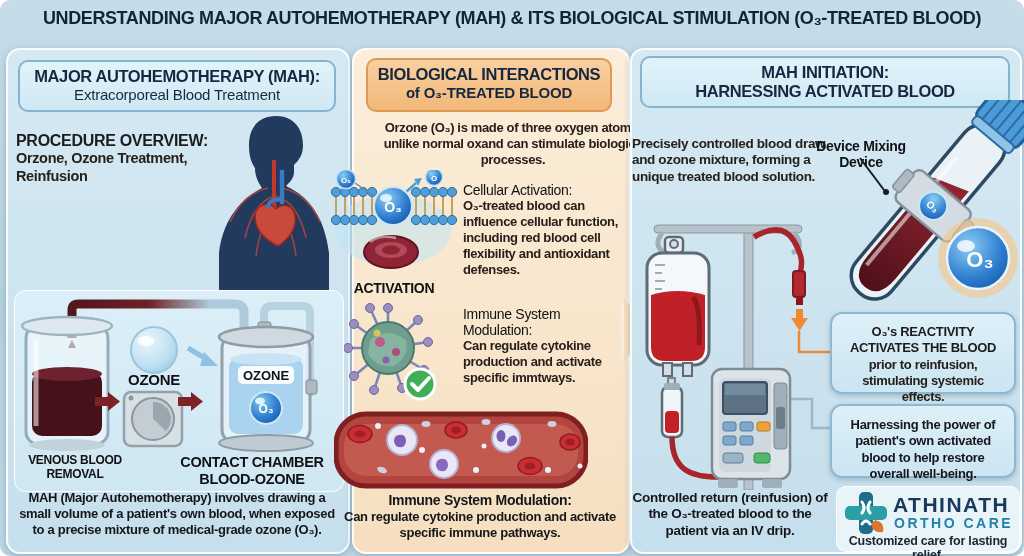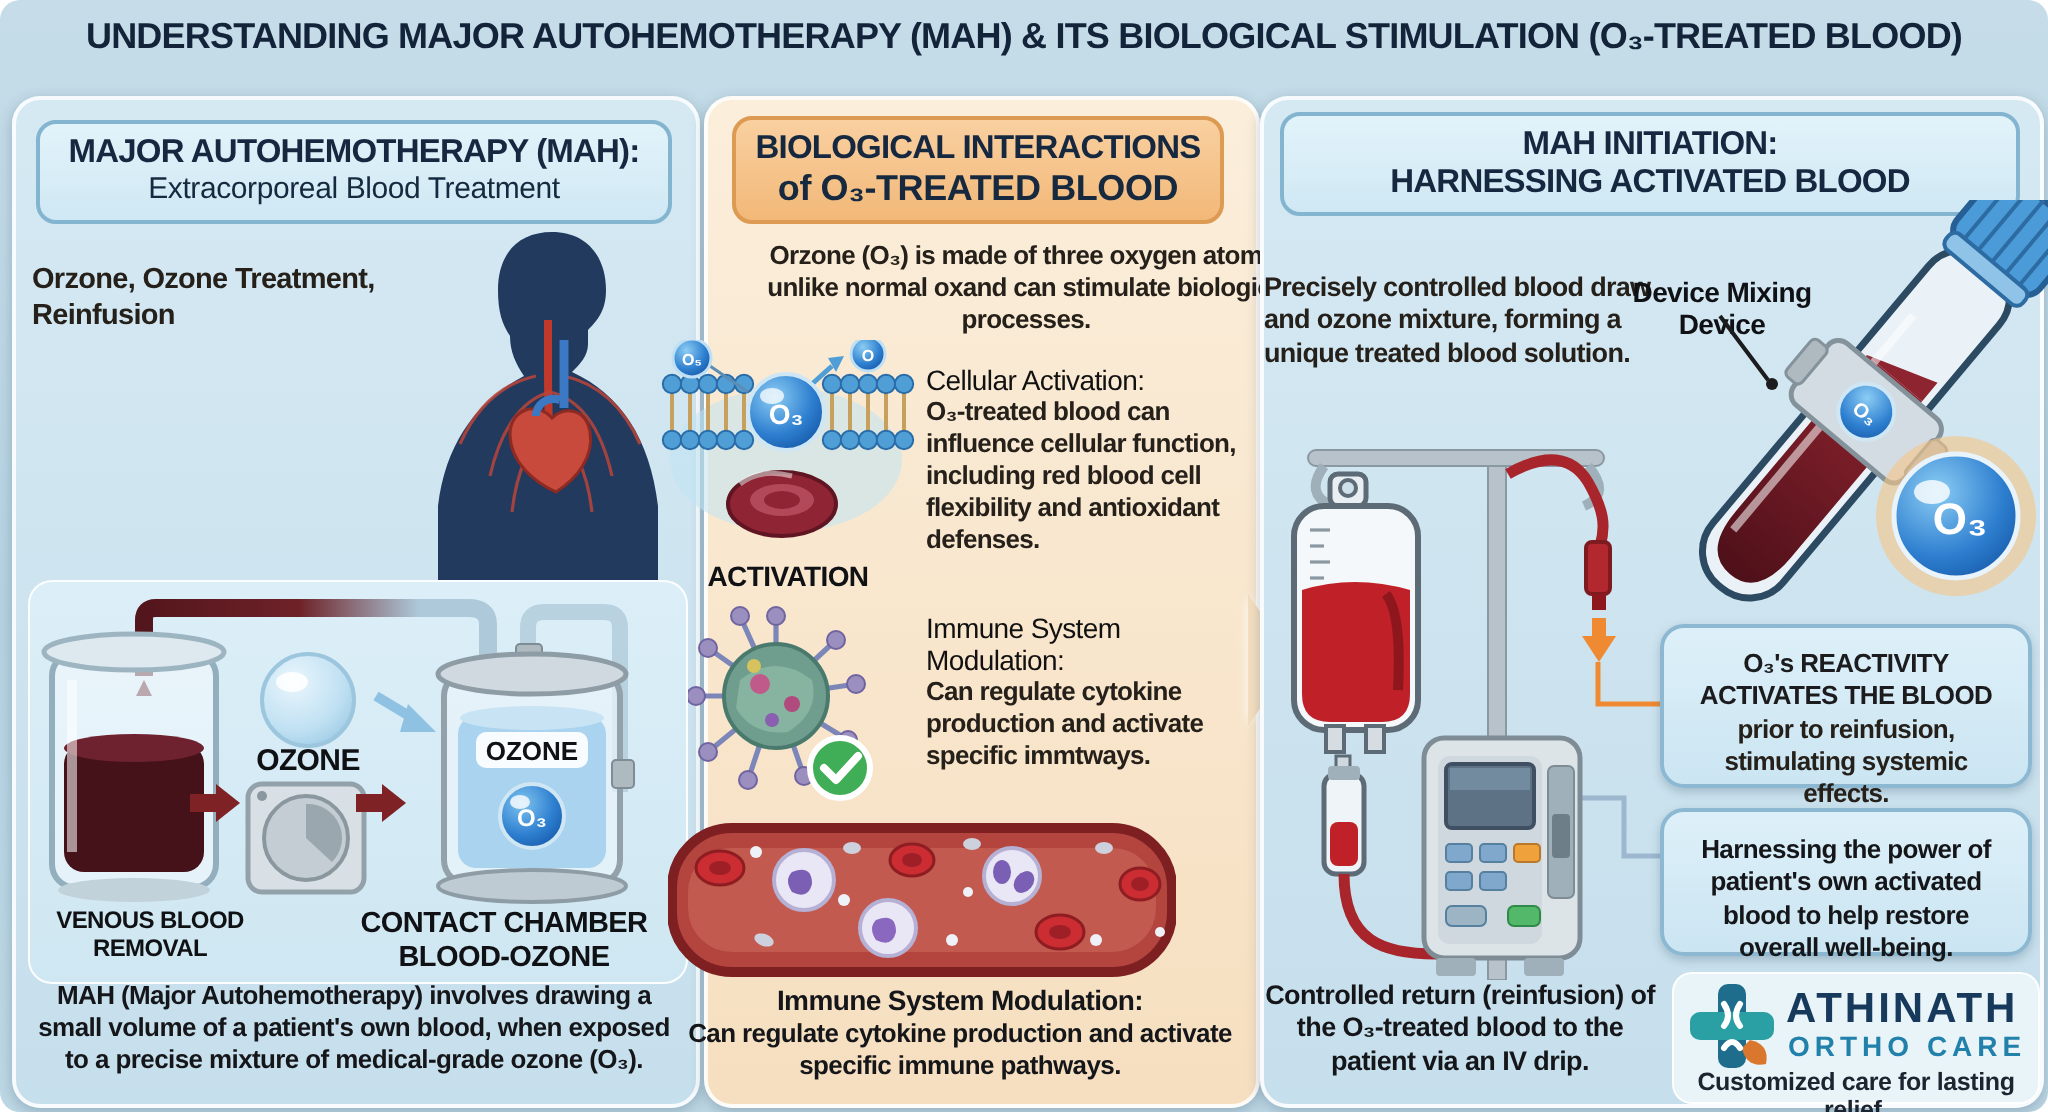--- a/index.html
+++ b/index.html
@@ -12,21 +12,21 @@
          font-size:18px;letter-spacing:-0.4px;color:#13243a;white-space:nowrap;}
   .panel{border-radius:14px;border:2px solid rgba(255,255,255,.85);
          box-shadow:0 2px 7px rgba(40,70,95,.28);}
   .panel-blue{background:linear-gradient(180deg,#d5e9f3 0%,#c6dfec 100%);}
   .panel-peach{background:linear-gradient(180deg,#fbeedb 0%,#f6dfc0 100%);}
   .hbox{border-radius:10px;text-align:center;padding-top:5px;box-sizing:border-box;}
   .hbox .l1{font-weight:bold;font-size:16.5px;letter-spacing:-0.4px;color:#152840;}
   .hbox .l2{font-size:15px;color:#16293f;letter-spacing:-0.2px;}
   .hbox-blue{background:linear-gradient(180deg,#e2f3fa,#cfe8f4);border:2px solid #83b4d0;}
   .hbox-orange{background:linear-gradient(180deg,#f9d0a0,#f2b878);border:2px solid #dd9a52;}
-  .hbox-orange .l2{font-weight:bold;font-size:18px;}
+  .hbox-orange .l2{font-weight:bold;font-size:15px;}
   .btxt{font-weight:bold;letter-spacing:-0.3px;color:#1c1c1e;}
   .cap{font-weight:bold;font-size:13px;letter-spacing:-0.3px;color:#15161a;text-align:center;line-height:1.22;}
   .blk-title{font-weight:normal;font-size:14px;color:#111;letter-spacing:-0.3px;line-height:1.15;}
   .blk-body{font-weight:bold;font-size:13px;color:#26201a;letter-spacing:-0.35px;line-height:1.22;}
   .ill-label{font-weight:bold;letter-spacing:-0.3px;color:#101114;text-align:center;line-height:1.15;}
   .sbox{background:linear-gradient(180deg,#ddf0f9,#cbe5f2);border:2px solid #8cb8d2;border-radius:12px;
         text-align:center;box-sizing:border-box;font-size:13px;line-height:1.25;
         color:#15161a;letter-spacing:-0.3px;box-shadow:0 2px 5px rgba(40,70,95,.25);}
   .chev{width:0;height:0;border-top:33px solid transparent;border-bottom:33px solid transparent;
         border-left:23px solid #f6dfc0;filter:drop-shadow(0 0 3px rgba(255,255,255,.9));}
@@ -42,20 +42,21 @@
 <div class="stage">
 
   <div class="abs title">UNDERSTANDING MAJOR AUTOHEMOTHERAPY (MAH) &amp; ITS BIOLOGICAL STIMULATION (O₃-TREATED BLOOD)</div>
 
   <div class="abs panel panel-blue" style="left:6px;top:48px;width:340px;height:502px;">
     <div class="abs hbox hbox-blue" style="left:10px;top:10px;width:318px;height:52px;">
       <div class="l1">MAJOR AUTOHEMOTHERAPY (MAH):</div>
       <div class="l2">Extracorporeal Blood Treatment</div>
     </div>
     <div class="abs" style="left:8px;top:82px;width:210px;">
+      <div class="btxt" style="font-size:16px;">PROCEDURE OVERVIEW:</div>
       <div class="blk-body" style="font-size:14.5px;">Orzone, Ozone Treatment,</div>
       <div class="blk-body" style="font-size:14.5px;">Reinfusion</div>
     </div>
 
     <svg class="abs" style="left:190px;top:62px;" width="150" height="182" viewBox="0 0 150 182">
       <path d="M78,4 C96,4 105,17 105,33 C105,43 101,48 96,53 L96,60 C96,66 92,70 88,74
                C112,85 127,107 131,141 L131,182 L21,182 L21,141 C25,107 43,87 64,76
                C60,70 57,64 57,56 C53,50 51,44 51,33 C51,15 61,4 78,4 Z" fill="#213a5e"></path>
       <path d="M76,48 L76,74 M76,74 C76,95 77,110 77,128" stroke="#c0392b" stroke-width="4" fill="none"></path>
       <path d="M77,84 C62,88 52,104 47,126 M77,84 C94,88 103,104 108,126

